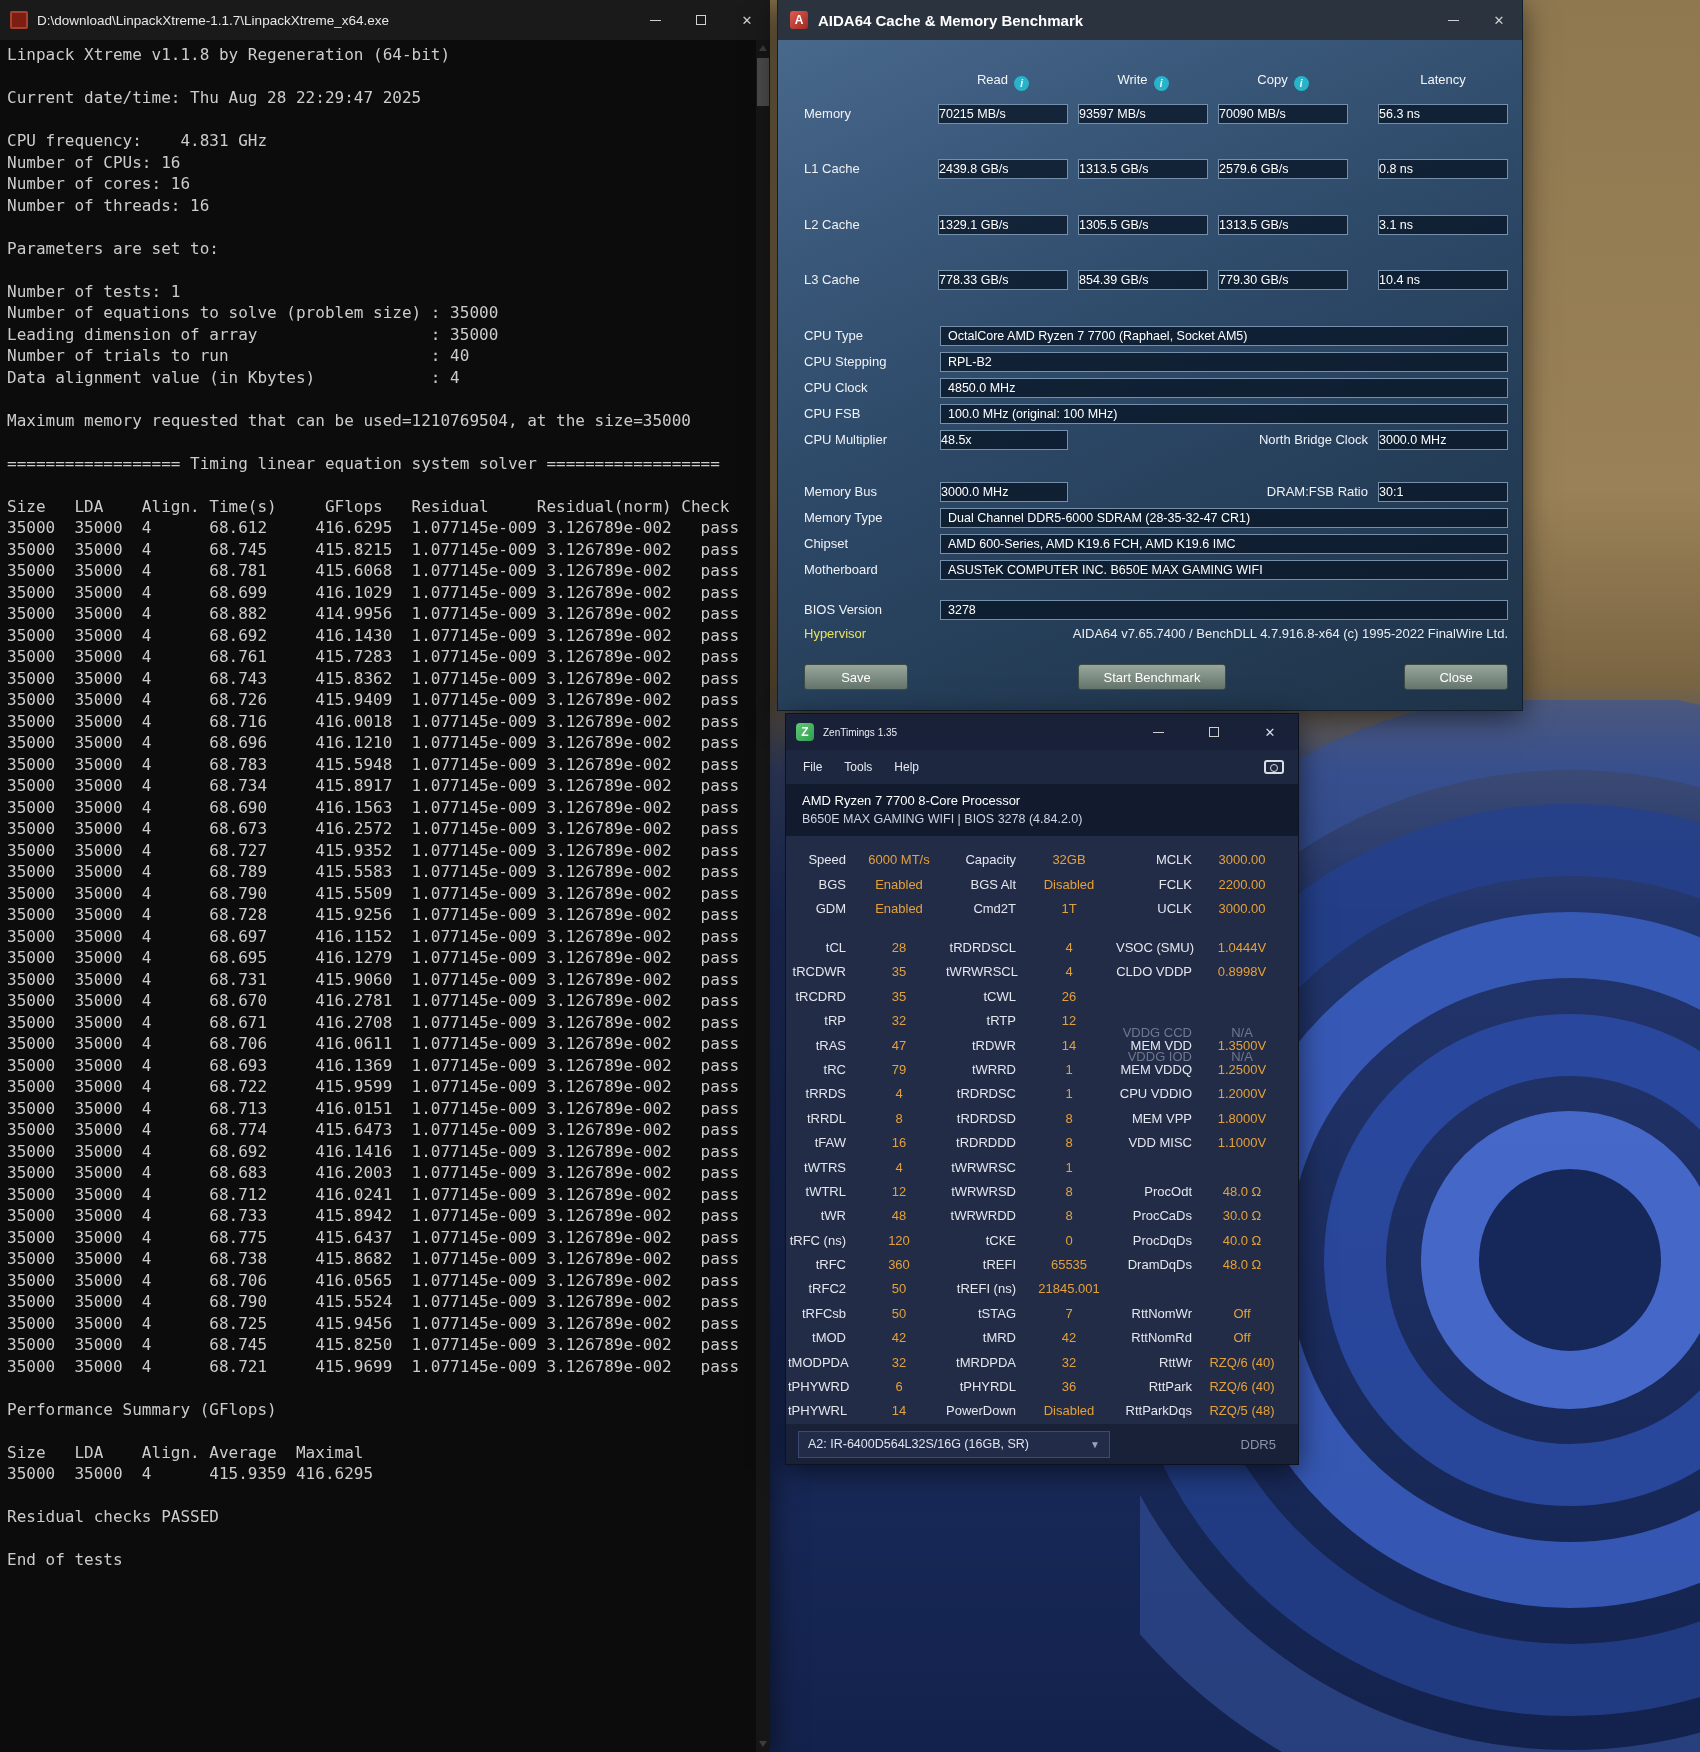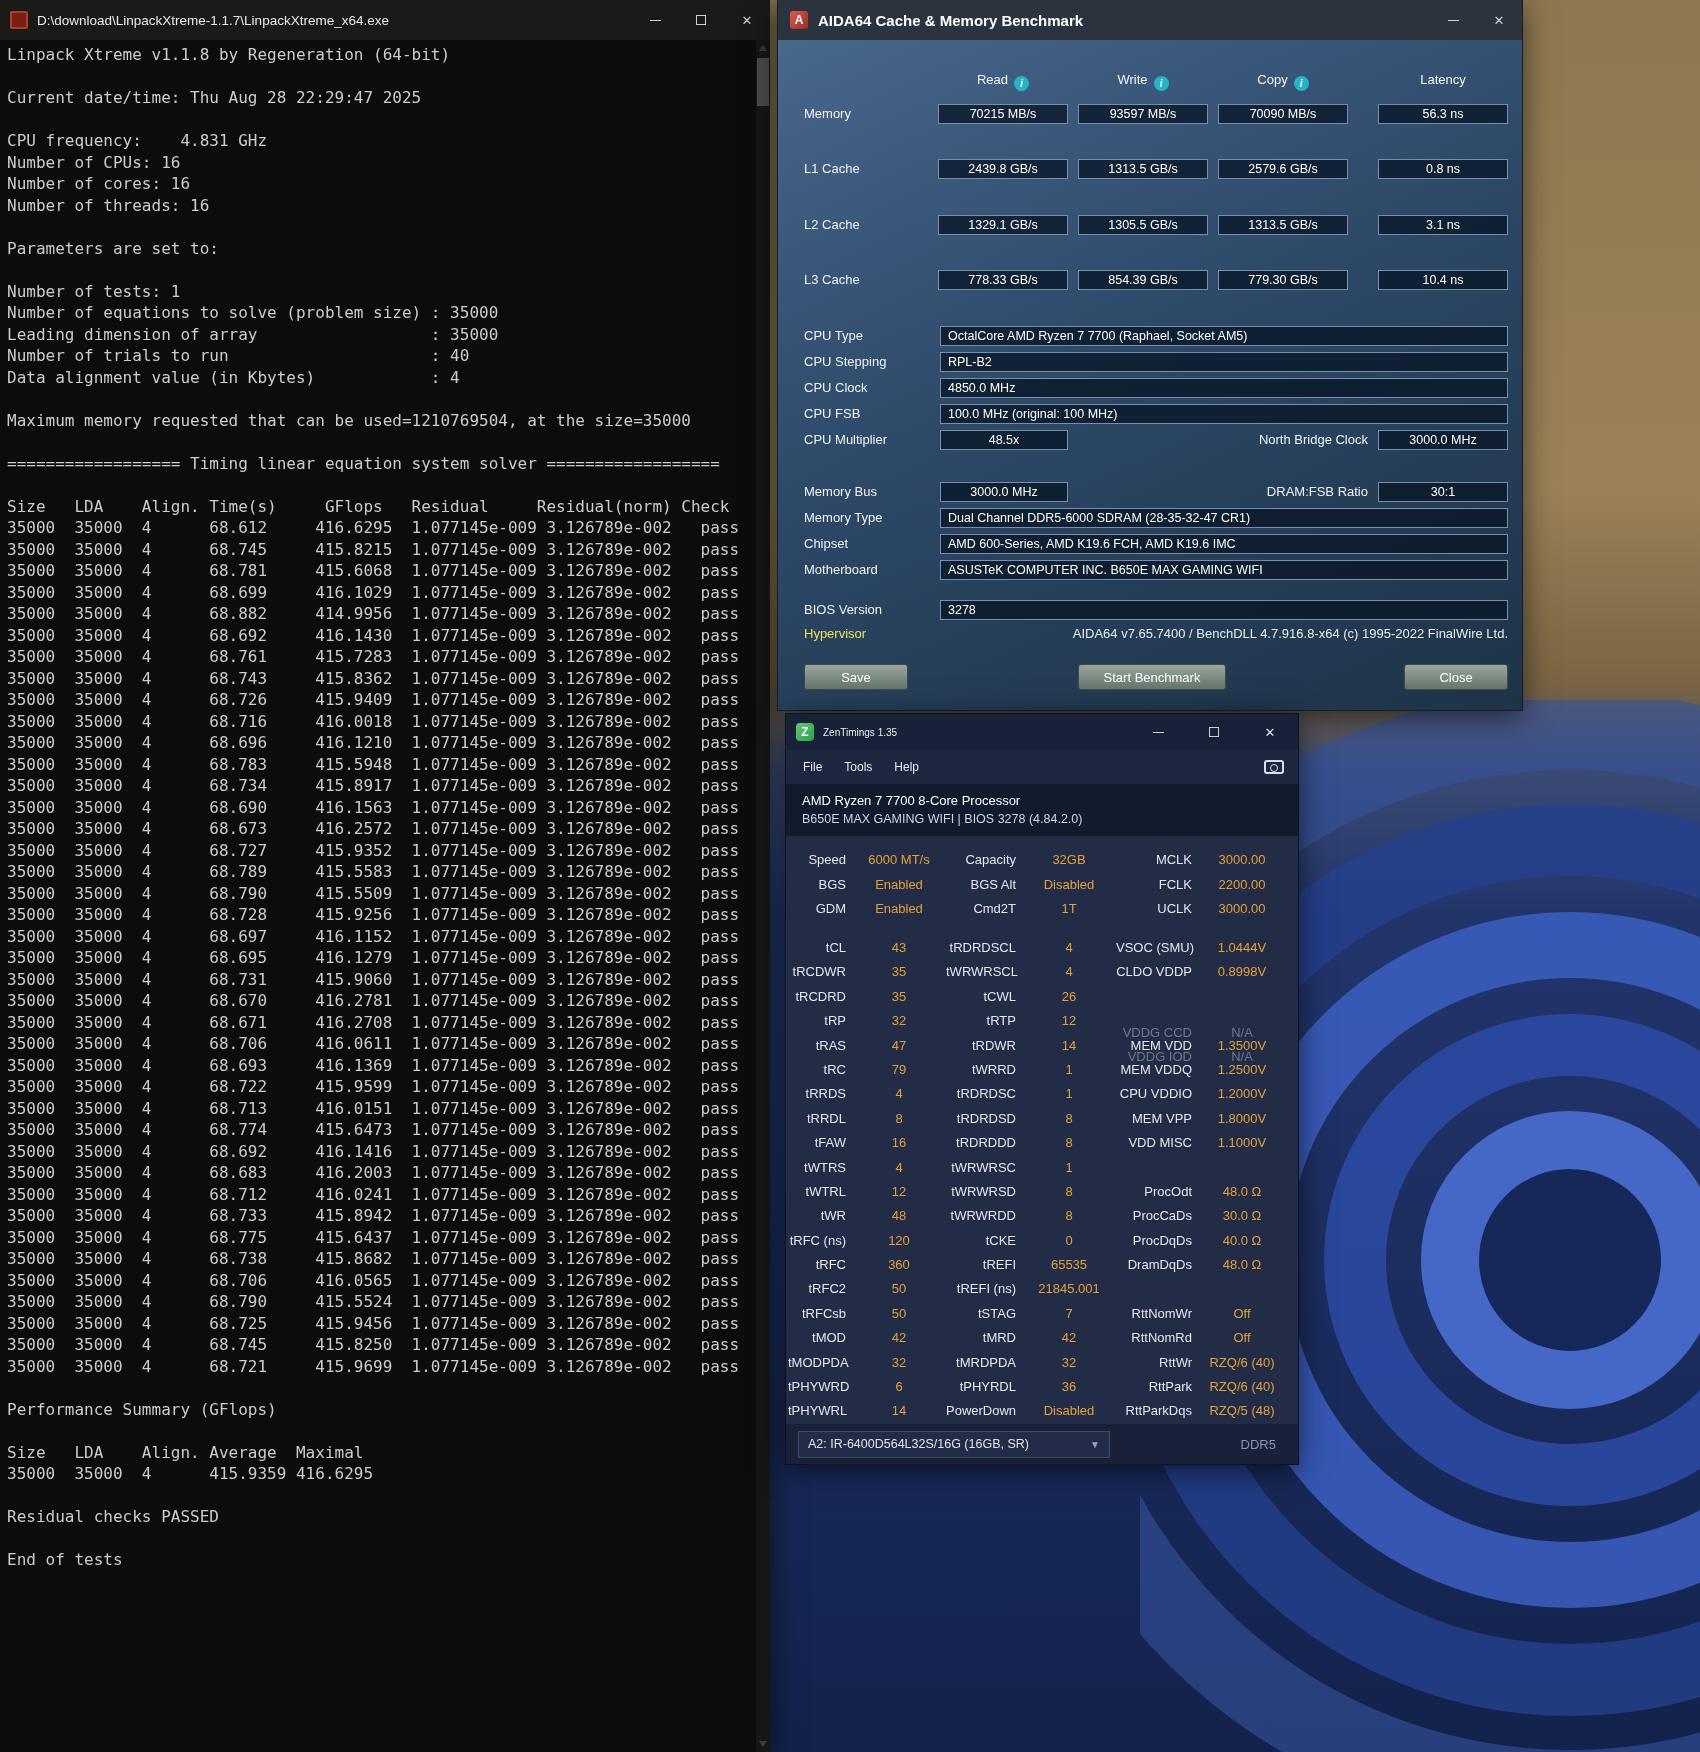--- a/index.html
+++ b/index.html
@@ -42,21 +42,21 @@
   .a-title { margin-left:10px; font-size:15px; font-weight:bold; color:#fff; white-space:nowrap; }
   .a-body { position:absolute; top:40px; left:0; right:0; bottom:0;
     background:linear-gradient(155deg,#48688c 0%,#3a587a 22%,#2e4a69 45%,#263f5a 68%,#1e3348 100%); }
   .a-colhead { position:absolute; top:32px; width:130px; text-align:center; color:#f2f5f9; font-size:13px; white-space:nowrap; }
   .a-info { display:inline-block; width:15px; height:15px; margin-left:6px; border-radius:50%;
     background:#27b3c9; color:#fff; font-size:10px; font-weight:bold; font-style:italic;
     line-height:15px; text-align:center; vertical-align:-3px; }
   .a-brow, .a-irow { position:absolute; left:0; right:0; height:20px; }
   .a-label { position:absolute; left:26px; top:2px; color:#f0f2f5; font-size:13px; white-space:nowrap; }
   .a-box { position:absolute; top:0; height:20px; background:rgba(9,22,38,0.78); border:1px solid #7590ab;
-    color:#fff; font-size:12.5px; line-height:18px; text-align:center; white-space:nowrap; overflow:hidden; }
+    color:#fff; font-size:12.5px; line-height:18px; text-align:left; white-space:nowrap; overflow:hidden; }
   .a-wide { left:162px; right:14px; text-align:left; padding-left:7px; }
   .a-narrow { left:162px; width:128px; }
   .a-narrow2 { left:600px; width:130px; }
   .a-label2 { position:absolute; right:154px; top:2px; color:#f0f2f5; font-size:13px; white-space:nowrap; }
   .a-hyp { position:absolute; top:584px; left:0; right:0; height:20px; }
   .a-hyp-label { position:absolute; left:26px; top:2px; color:#e9e160; font-size:13px; }
   .a-version { position:absolute; right:14px; top:2px; color:#e9edf2; font-size:13px; white-space:nowrap; }
   .a-btnbar button { position:absolute; top:624px; height:26px; border:1px solid #3f4c44; border-radius:3px;
     background:linear-gradient(#98a69c,#65756b); color:#fff; font-size:13px; font-family:inherit; cursor:default; }
   #a-save { left:26px; width:104px; }
@@ -343,21 +343,21 @@
       <div class="z-v">2200.00</div>
       <div class="z-l">GDM</div>
       <div class="z-v">Enabled</div>
       <div class="z-l">Cmd2T</div>
       <div class="z-v">1T</div>
       <div class="z-l">UCLK</div>
       <div class="z-v">3000.00</div>
     </div>
   <div class="z-grid" id="z-grid-main">
       <div class="z-l">tCL</div>
-      <div class="z-v">43</div>
+      <div class="z-v">28</div>
       <div class="z-l">tRDRDSCL</div>
       <div class="z-v">4</div>
       <div class="z-l">VSOC (SMU)</div>
       <div class="z-v">1.0444V</div>
       <div class="z-l">tRCDWR</div>
       <div class="z-v">35</div>
       <div class="z-l">tWRWRSCL</div>
       <div class="z-v">4</div>
       <div class="z-l">CLDO VDDP</div>
       <div class="z-v">0.8998V</div>

